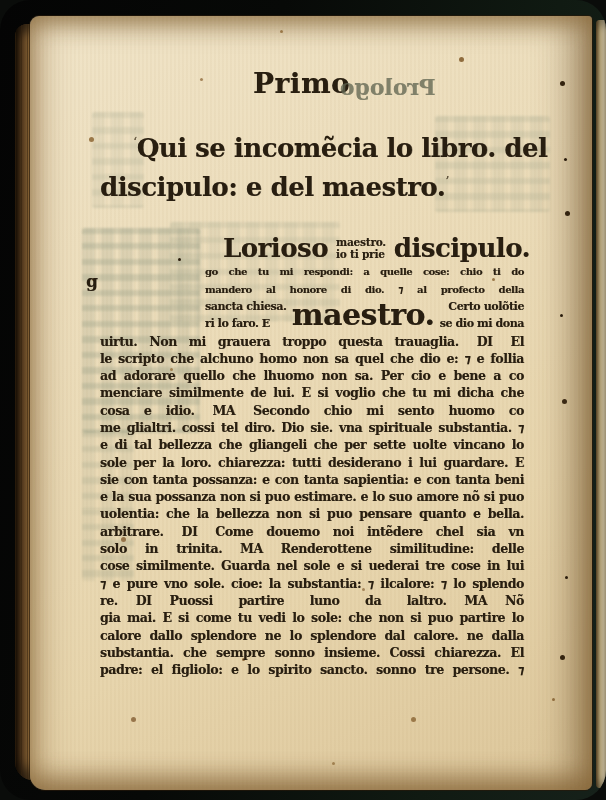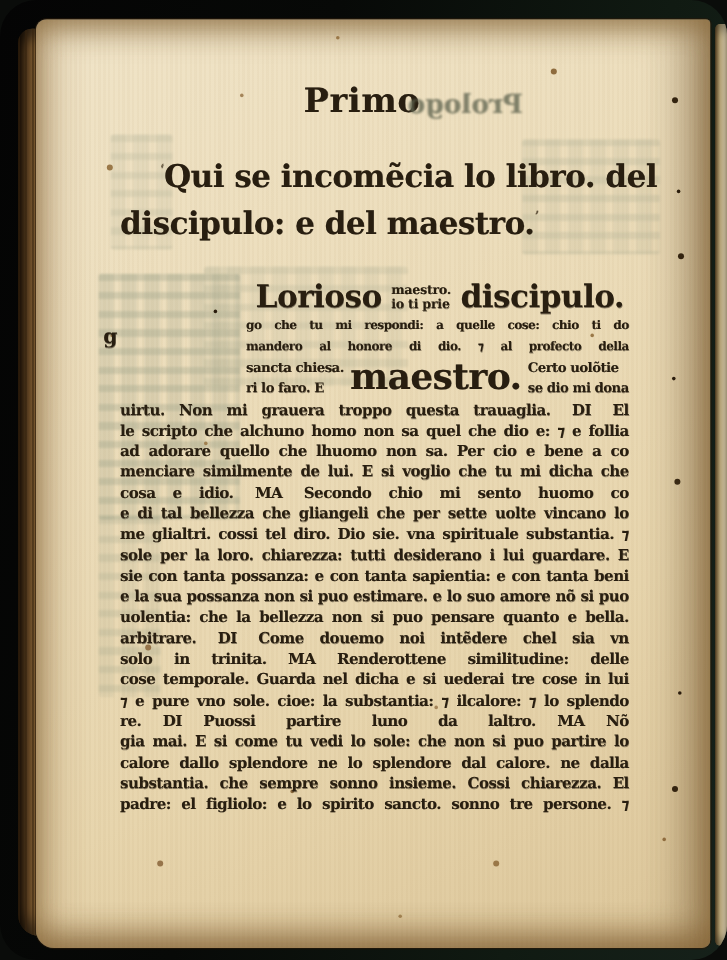--- a/index.html
+++ b/index.html
@@ -55,32 +55,32 @@
   .rtitle{position:absolute;left:153px;top:0;font-size:28px;line-height:32px;font-weight:bold;
     letter-spacing:.5px;white-space:nowrap;}
   .ghost{position:absolute;left:240px;top:6px;font-size:22px;font-weight:bold;
     transform:scaleX(-1);color:rgba(120,132,108,.55);filter:blur(.7px);white-space:nowrap;}
   .title{margin-top:26px;font-size:26px;line-height:33.5px;font-weight:bold;
     letter-spacing:-.5px;white-space:nowrap;}
   .title .t1{padding-left:33px;}
   .mark{font-size:13px;color:rgba(80,66,44,.8);vertical-align:super;font-weight:normal;}
   .opening{position:relative;margin-top:29px;padding-left:105px;font-weight:bold;}
   .guide{position:absolute;left:-14px;top:40px;font-size:17px;line-height:17px;}
-  .ol1{display:flex;align-items:center;gap:8px;height:30px;margin-left:8px;white-space:nowrap;}
+  .ol1{display:flex;align-items:center;gap:8px;height:30px;margin-left:18px;white-space:nowrap;}
   .big{font-size:26px;line-height:28px;letter-spacing:-.5px;white-space:nowrap;}
   .stack{display:inline-flex;flex-direction:column;font-size:10.5px;line-height:12px;
     letter-spacing:-.2px;}
   .oline{font-size:10px;line-height:17.3px;letter-spacing:-.4px;word-spacing:-1px;
     text-align:justify;text-align-last:justify;white-space:nowrap;}
   .oline:first-of-type{margin-top:6px;}
   .owrap{display:flex;align-items:center;justify-content:space-between;height:34.6px;
     white-space:nowrap;}
   .ocol{display:flex;flex-direction:column;font-size:11px;line-height:17.3px;
     letter-spacing:-.4px;}
-  .ocol.right{}
+  .ocol.right{text-align:right;}
   .big.maestro{font-size:30px;line-height:32px;}
   .blines{margin-top:0;}
   .bline{font-size:12.5px;line-height:17.3px;font-weight:bold;letter-spacing:-.4px;
     word-spacing:-1px;text-align:justify;text-align-last:justify;white-space:nowrap;}
 </style>
 </head>
 <body>
 
 <div class="scene">
   <div class="edges-left"></div>
@@ -131,29 +131,29 @@
           </div>
         </div>
       </div>
 
       <div class="blines">
           <div class="bline">uirtu. Non mi grauera troppo questa trauaglia.  DI  El</div>
           <div class="bline">le scripto che alchuno homo non sa quel che dio e: ⁊ e follia</div>
           <div class="bline">ad adorare quello che lhuomo non sa. Per cio e bene a co</div>
           <div class="bline">menciare similmente de lui. E si voglio che tu mi dicha che</div>
           <div class="bline">cosa e idio.  MA  Secondo chio mi sento huomo co</div>
+          <div class="bline">me glialtri. cossi tel diro. Dio sie. vna spirituale substantia. ⁊</div>
           <div class="bline">e di tal bellezza che gliangeli che per sette uolte vincano lo</div>
-          <div class="bline">me glialtri. cossi tel diro. Dio sie. vna spirituale substantia. ⁊</div>
           <div class="bline">sole per la loro. chiarezza: tutti desiderano i lui guardare. E</div>
           <div class="bline">sie con tanta possanza: e con tanta sapientia: e con tanta beni</div>
           <div class="bline">e la sua possanza non si puo estimare. e lo suo amore nõ si puo</div>
           <div class="bline">uolentia: che la bellezza non si puo pensare quanto e bella.</div>
           <div class="bline">arbitrare.  DI  Come douemo noi intẽdere chel sia vn</div>
           <div class="bline">solo in trinita.  MA  Renderottene similitudine: delle</div>
-          <div class="bline">cose temporale. Guarda nel dicha e si uederai tre cose in lui</div>
+          <div class="bline">cose similmente. Guarda nel sole e si uederai tre cose in lui</div>
           <div class="bline">⁊ e pure vno sole. cioe: la substantia: ⁊ ilcalore: ⁊ lo splendo</div>
           <div class="bline">re.  DI  Puossi partire luno da laltro.  MA  Nõ</div>
           <div class="bline">gia mai. E si come tu vedi lo sole: che non si puo partire lo</div>
           <div class="bline">calore dallo splendore ne lo splendore dal calore. ne dalla</div>
           <div class="bline">substantia. che sempre sonno insieme. Cossi chiarezza. El</div>
           <div class="bline">padre: el figliolo: e lo spirito sancto. sonno tre persone. ⁊</div>
         </div>
 
     </div>
   </div>

